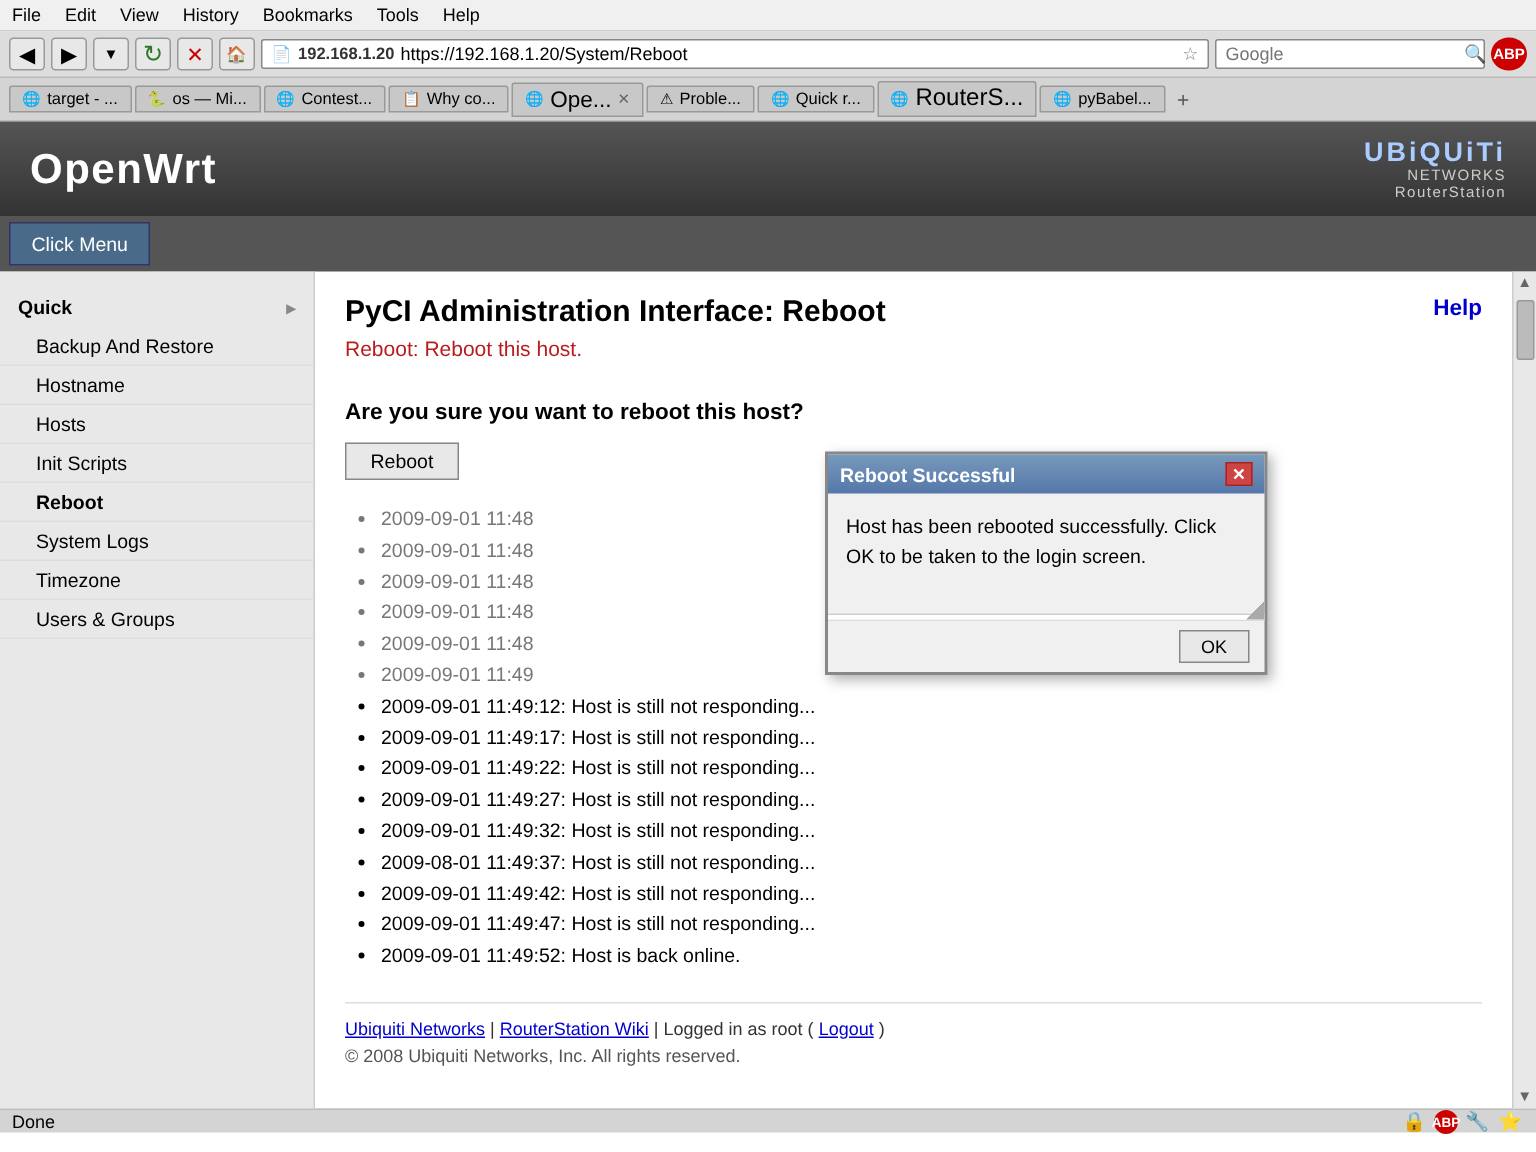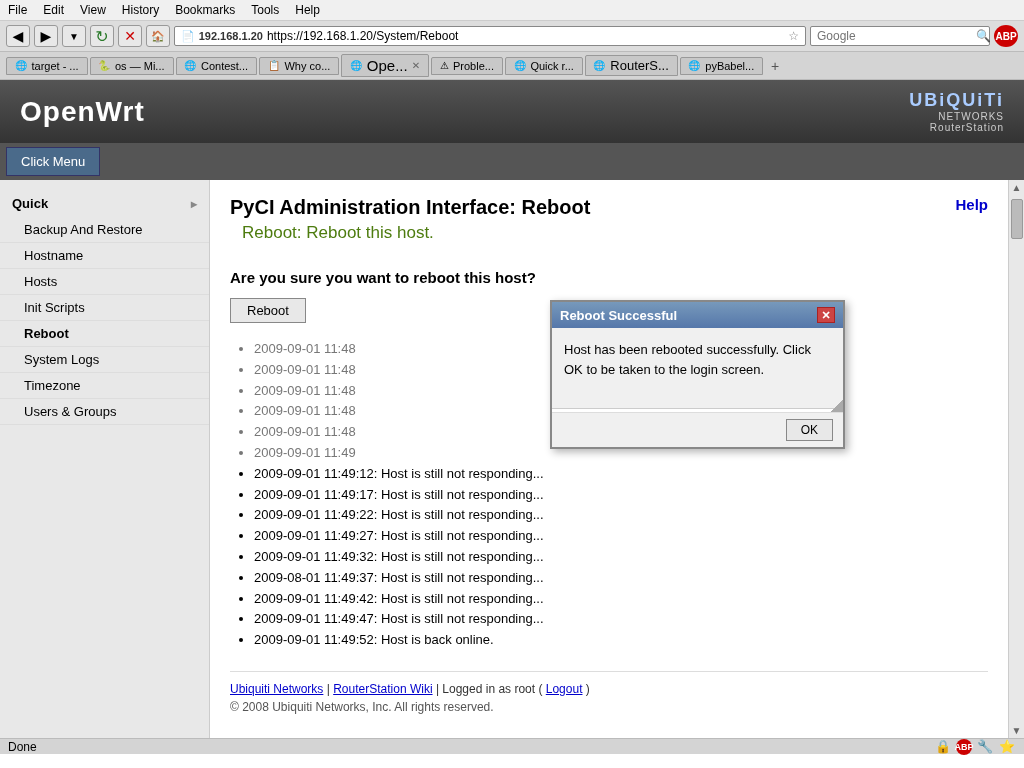--- a/index.html
+++ b/index.html
@@ -133,21 +133,21 @@
   <div class="tab">
     <span style="font-size:10px;">⚠</span>
     <span style="font-size:11px;">Proble...</span>
   </div>
   <div class="tab">
     <span style="font-size:10px;">🌐</span>
     <span style="font-size:11px;">Quick r...</span>
   </div>
   <div class="tab">
     <span style="font-size:10px;">🌐</span>
-    <span style="font-size:13px;">RouterS...</span>
+    <span style="font-size:16px;">RouterS...</span>
   </div>
   <div class="tab">
     <span style="font-size:10px;">🌐</span>
     <span style="font-size:11px;">pyBabel...</span>
   </div>
   <div class="new-tab-btn">+</div>
 </div>
 
 <div class="page">
 
@@ -179,21 +179,21 @@
       <div class="sidebar-item">System Logs</div>
       <div class="sidebar-item">Timezone</div>
       <div class="sidebar-item">Users &amp; Groups</div>
     </div>
 
     <div style="flex:1;display:flex;flex-direction:column;overflow:hidden;position:relative;">
       <div class="content">
         <div class="content-header">
           <div>
             <div style="font-size:20px;font-weight:bold;margin-bottom:4px;">PyCI Administration Interface: Reboot</div>
-            <div style="font-size:17px;color:#4d7c0f;margin-bottom:16px;margin-left:12px;">Reboot: Reboot this host.</div>
+            <div style="font-size:14px;color:#b91c1c;margin-bottom:16px;">Reboot: Reboot this host.</div>
           </div>
           <a class="help-link">Help</a>
         </div>
 
         <div style="font-size:15px;font-weight:bold;margin-bottom:12px;">Are you sure you want to reboot this host?</div>
 
         <button class="reboot-btn">Reboot</button>
 
         <ul class="log-list">
           <li style="color:#777;">2009-09-01 11:48</li>

